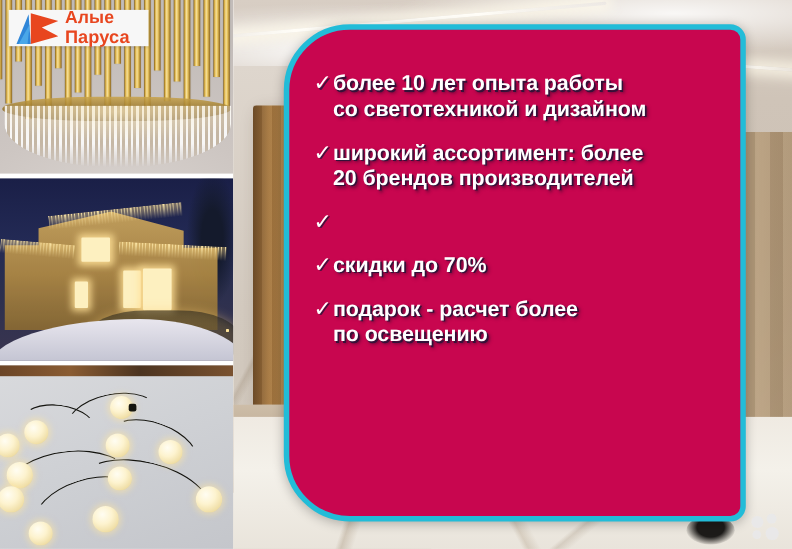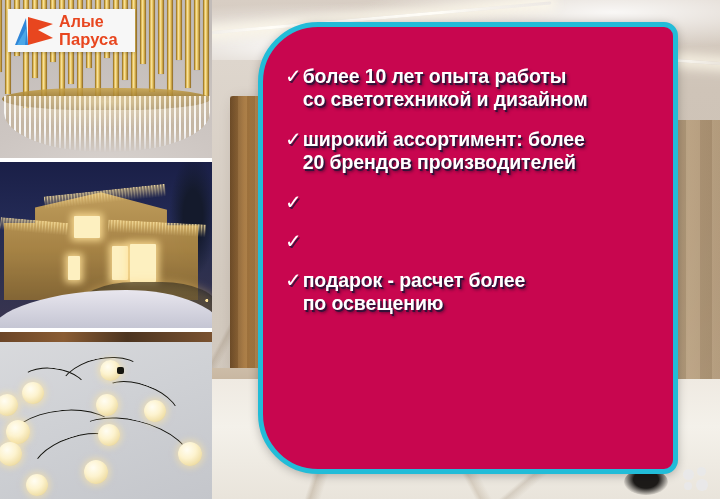--- a/index.html
+++ b/index.html
@@ -246,21 +246,21 @@
     font-size:20px;
     line-height:1.1;
     margin-right:1px;
     text-shadow:1.5px 1.5px 0 rgba(35,20,55,.8);
   }
   .btext{ white-space:pre-line; }
 
   
   .logo{
     position:absolute; left:8px; top:9px;
-    width:127px; height:43px;
+    width:127px; height:33px;
     background:#f7f7f7;
     z-index:5;
     display:flex; align-items:center;
     padding-left:4px;
     box-shadow:0 1px 3px rgba(0,0,0,.18);
   }
   .logo-mark{ position:relative; width:44px; height:34px; flex:0 0 auto; }
   .logo-words{ margin-left:3px; line-height:1; }
   .logo-words span{
     display:block;
@@ -321,20 +321,21 @@
         <span class="btext">широкий ассортимент: более
 20 брендов производителей</span>
       </div>
 
       <div class="bullet">
         <span class="check">✓</span>
       </div>
 
       <div class="bullet">
         <span class="check">✓</span>
+        <span class="btext">скидки до 70%</span>
       </div>
 
       <div class="bullet">
         <span class="check">✓</span>
         <span class="btext">подарок - расчет более
 по освещению</span>
       </div>
 
     </div>
   </div>

